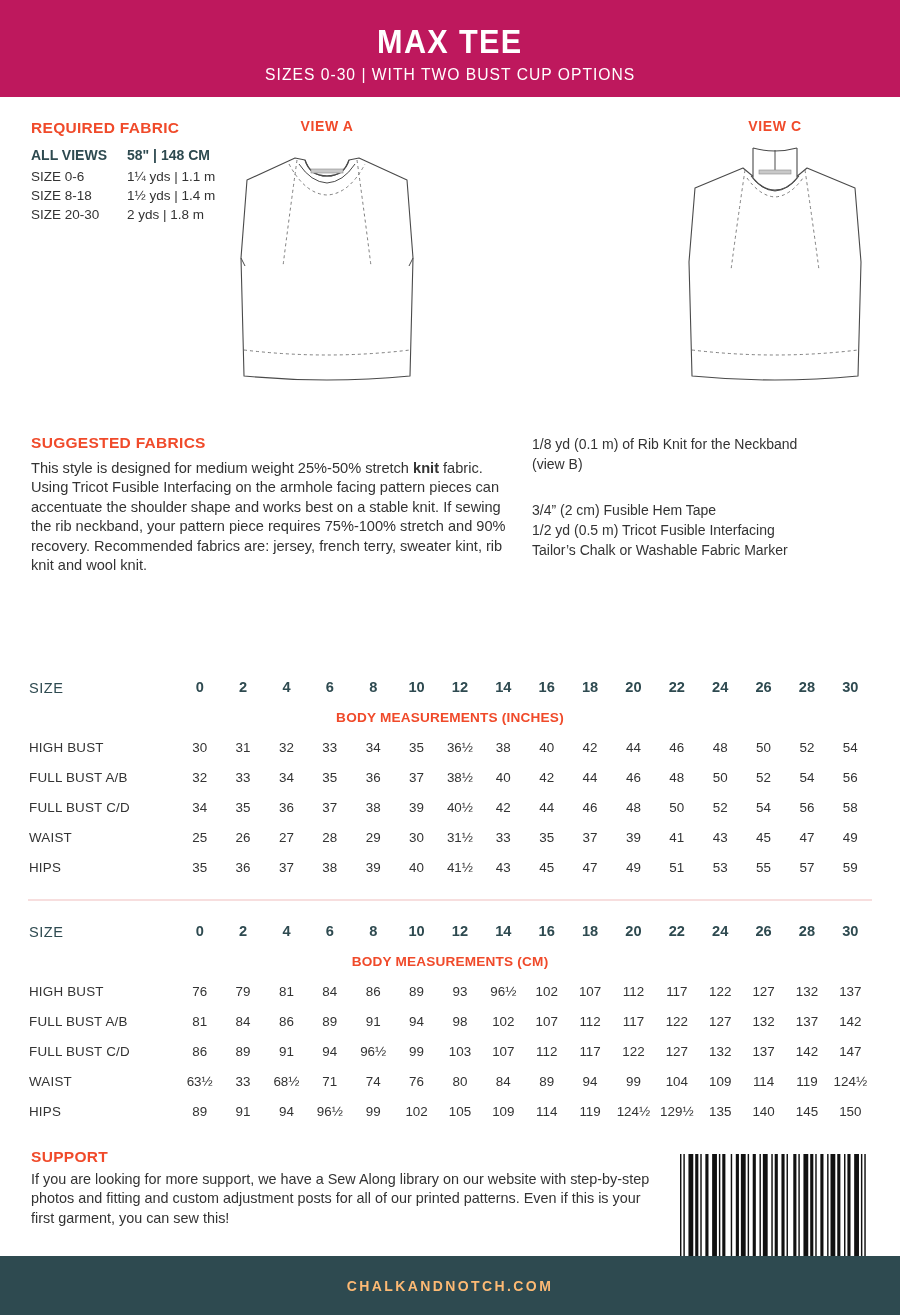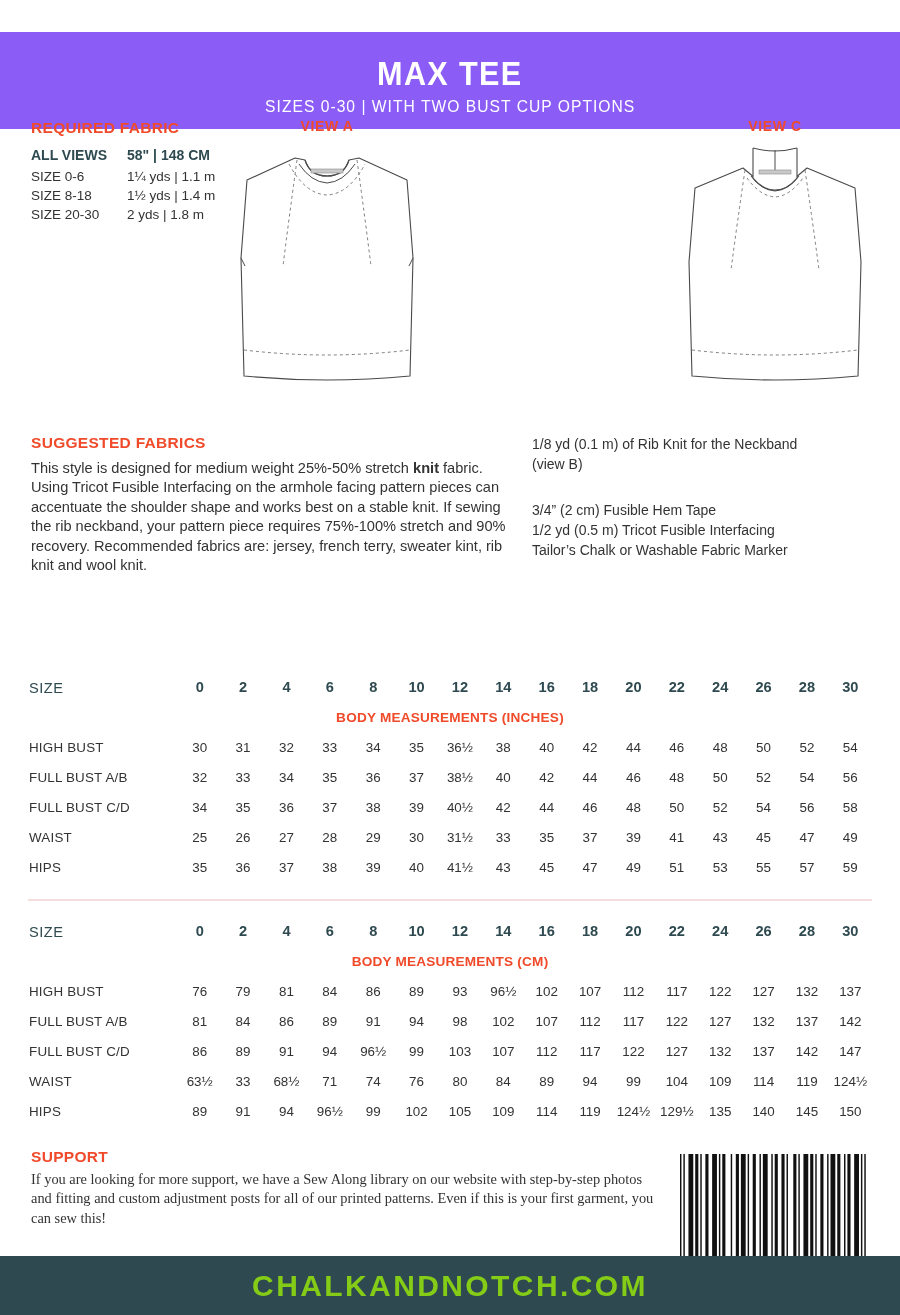--- a/index.html
+++ b/index.html
@@ -9,29 +9,28 @@
     height: 1315px;
     background: #ffffff;
     font-family: "Liberation Sans", sans-serif;
     color: #333333;
     position: relative;
     overflow: hidden;
   }
 
   
   .header {
-    background: #8b5cf6;
+    background: #be185d;
     height: 97px;
     width: 100%;
     display: flex;
     flex-direction: column;
     align-items: center;
     justify-content: center;
     padding-top: 12px;
-    margin-top: 32px;
   }
   .header-title {
     color: #ffffff;
     font-size: 34px;
     font-weight: bold;
     letter-spacing: 1.5px;
     transform: scaleX(0.9);
     line-height: 1.05;
     margin-bottom: 6px;
   }
@@ -192,38 +191,37 @@
     position: absolute;
     left: 31px;
     top: 1148px;
     width: 630px;
   }
   .support .orange-head { margin-bottom: 4px; }
   .support-text {
     font-size: 14.4px;
     line-height: 19.4px;
     color: #333;
-    font-family: Liberation Serif, serif;
   }
 
   
   .footer {
     position: absolute;
     left: 0;
     bottom: 0;
     width: 900px;
     height: 59px;
     background: #2e4a50;
     display: flex;
     align-items: center;
     justify-content: center;
   }
   .footer-text {
-    color: #84cc16;
-    font-size: 30px;
+    color: #fdba74;
+    font-size: 14px;
     font-weight: bold;
     letter-spacing: 2.4px;
   }
 
   
   .barcode-box {
     position: absolute;
     right: 18px;
     top: 1146px;
     width: 218px;

